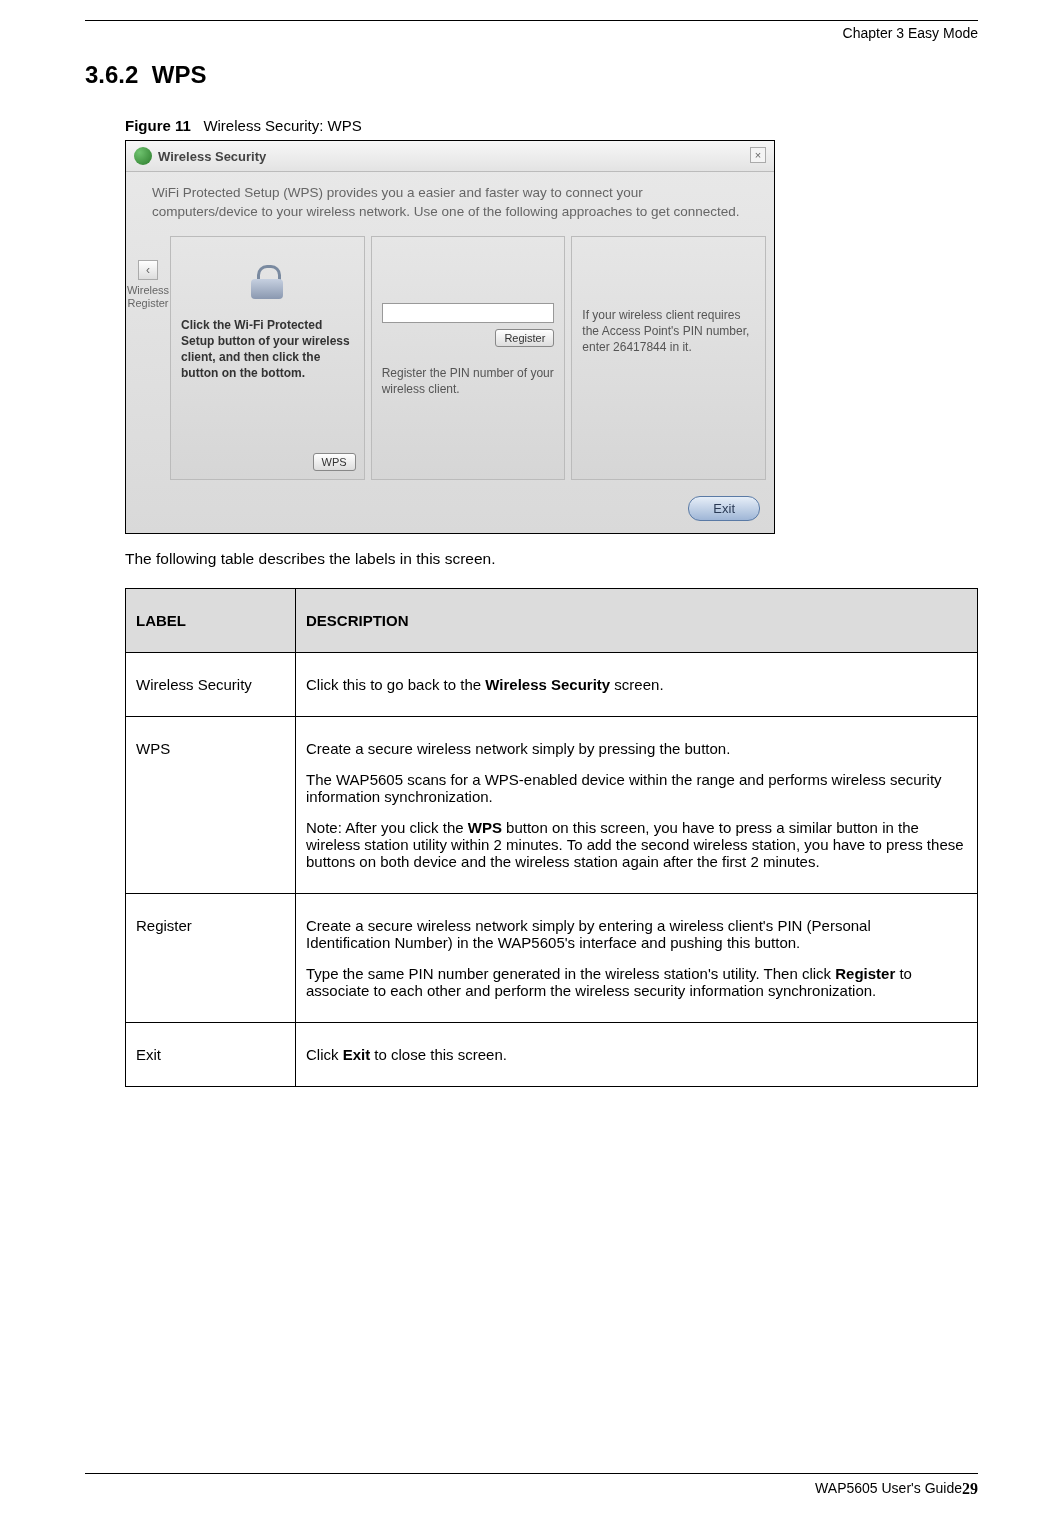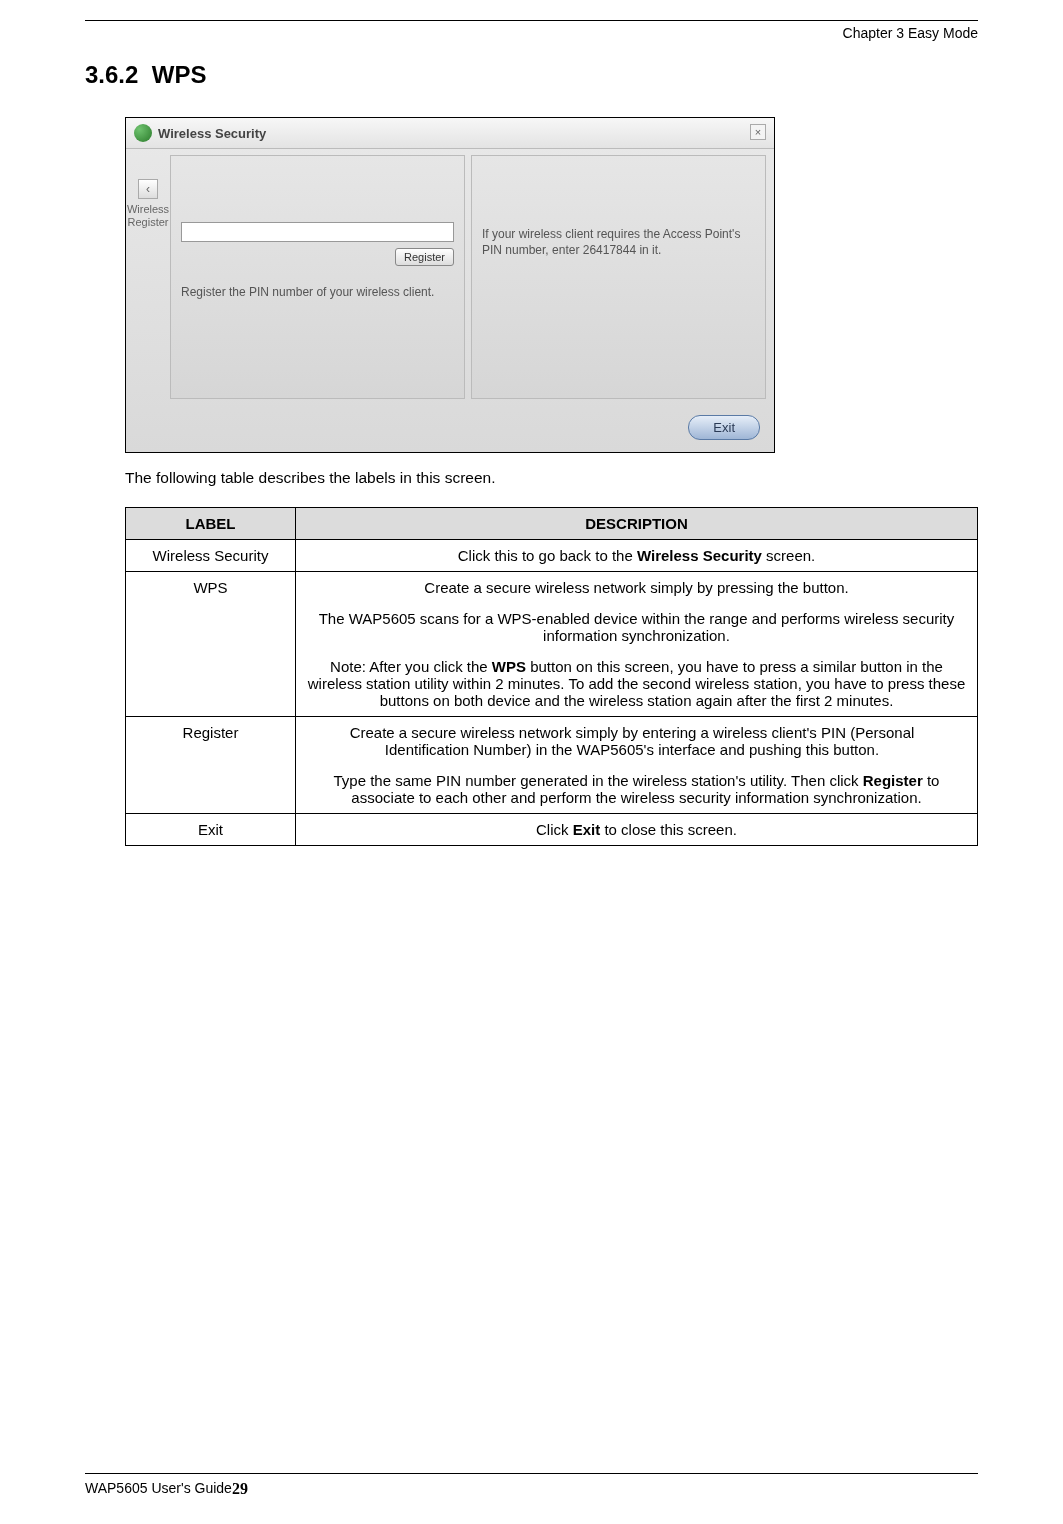--- a/index.html
+++ b/index.html
@@ -184,69 +184,78 @@
   }
   
   table.desc {
     border-collapse: collapse;
     width: calc(100% - 40px);
     margin-left: 40px;
     font-size: 15px;
   }
   table.desc th, table.desc td {
     border: 1px solid #000;
-    padding: 7px 10px;
-    text-align: center;
+    padding: 23px 10px;
+    text-align: left;
     vertical-align: top;
   }
   table.desc th {
     background: #dcdcdc;
     font-weight: bold;
   }
   table.desc td.label-col { width: 170px; }
   .note-block { margin-top: 14px; }
   
   .page-footer {
     position: absolute;
     bottom: 26px;
     left: 85px;
     right: 85px;
   }
   .page-footer .line { border-top: 1px solid #000; margin-bottom: 6px; }
   .page-footer .row {
     display: flex;
-    justify-content: flex-start;
+    justify-content: flex-end;
     font-size: 14px;
   }
   .page-footer .pnum { font-size: 16px; font-weight: bold; font-family: Liberation Serif, serif; }
 </style>
 </head>
 <body>
 
 <div class="page">
   <div class="header-line"></div>
   <div class="chapter-line">Chapter 3 Easy Mode</div>
 
   <h2 class="section-heading">
     <span>3.6.2</span>&nbsp;&nbsp;<span>WPS</span>
   </h2>
 
 
+  <p class="figure-caption">
+    <b>Figure 11</b>&nbsp;&nbsp;&nbsp;<span>Wireless Security: WPS</span>
+  </p>
 
   <div class="figure-wrap">
     <div class="fig-titlebar">
       <span class="globe-icon"></span>
       <span class="title-text">Wireless Security</span>
       <span class="close-x">×</span>
     </div>
+    <div class="fig-intro">WiFi Protected Setup (WPS) provides you a easier and faster way to connect your computers/device to your wireless network. Use one of the following approaches to get connected.</div>
     <div class="fig-cols">
       <div class="left-tab">
         <div class="chev">‹</div>
         <div>Wireless</div>
         <div>Register</div>
+      </div>
+      <div class="panel first">
+        <div class="lock-icon"></div>
+        <p style="font-weight:bold;color:#333">Click the Wi-Fi Protected Setup button of your wireless client, and then click the button on the bottom.</p>
+        <span class="btn-small">WPS</span>
       </div>
       <div class="panel">
         <div style="height:56px"></div>
         <input class="pin-input" style="">
         <div class="reg-wrap"><span class="btn-small">Register</span></div>
         <p>Register the PIN number of your wireless client.</p>
       </div>
       <div class="panel">
         <div style="height:56px"></div>
         <p>If your wireless client requires the Access Point's PIN number, enter 26417844 in it.</p>

